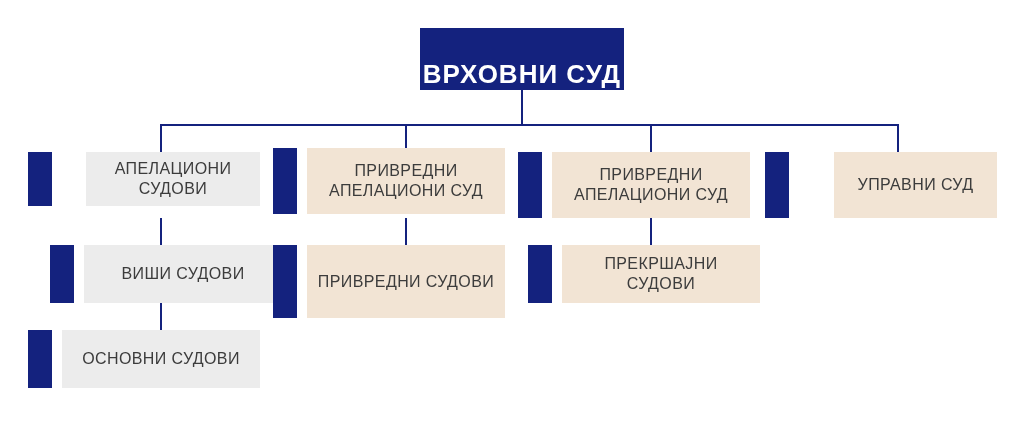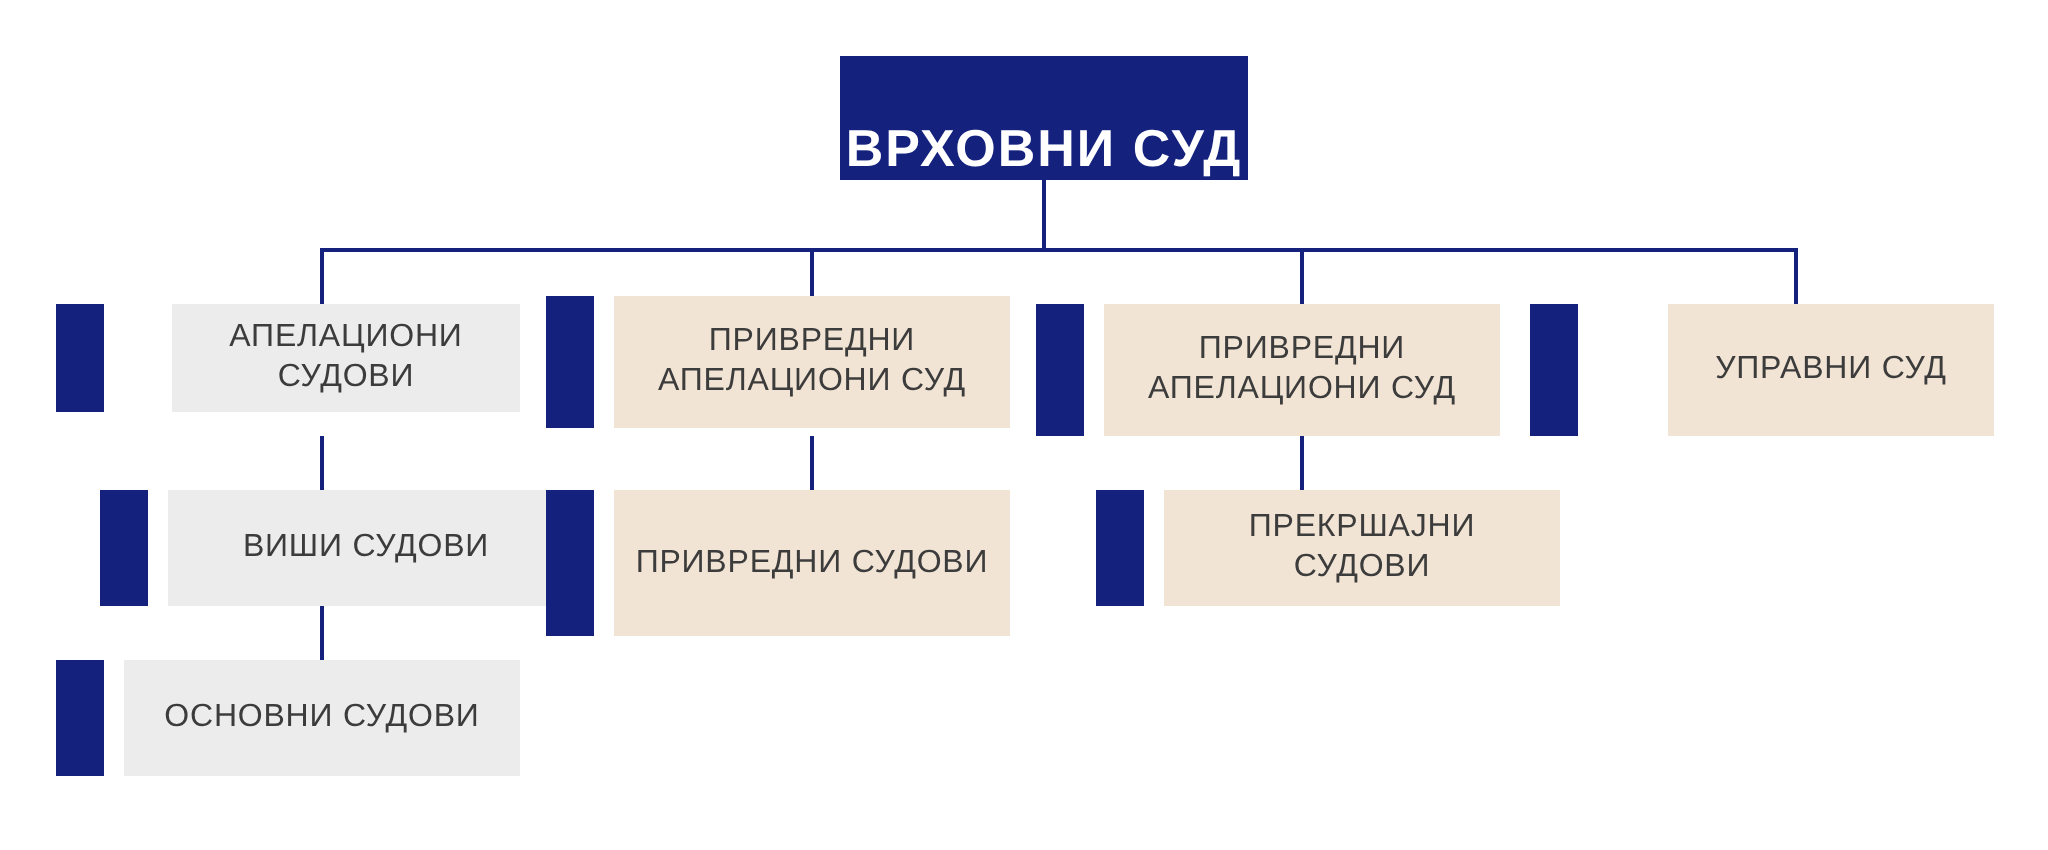--- a/index.html
+++ b/index.html
@@ -121,21 +121,21 @@
       <span class="label">ПРИВРЕДНИ СУДОВИ</span>
     </div>
   </div>
 
   <div class="node beige" style="left:518px; top:152px; height:66px;">
     <span class="tab"></span>
     <div class="box">
       <span class="label">ПРИВРЕДНИ АПЕЛАЦИОНИ СУД</span>
     </div>
   </div>
-  <div class="node beige" style="left:548px; top:245px; height:58px;">
+  <div class="node beige" style="left:528px; top:245px; height:58px;">
     <span class="tab"></span>
     <div class="box">
       <span class="label">ПРЕКРШАЈНИ СУДОВИ</span>
     </div>
   </div>
 
   <div class="node beige" style="left:765px; top:152px; height:66px;gap:35px;">
     <span class="tab"></span>
     <div class="box">
       <span class="label">УПРАВНИ СУД</span>

